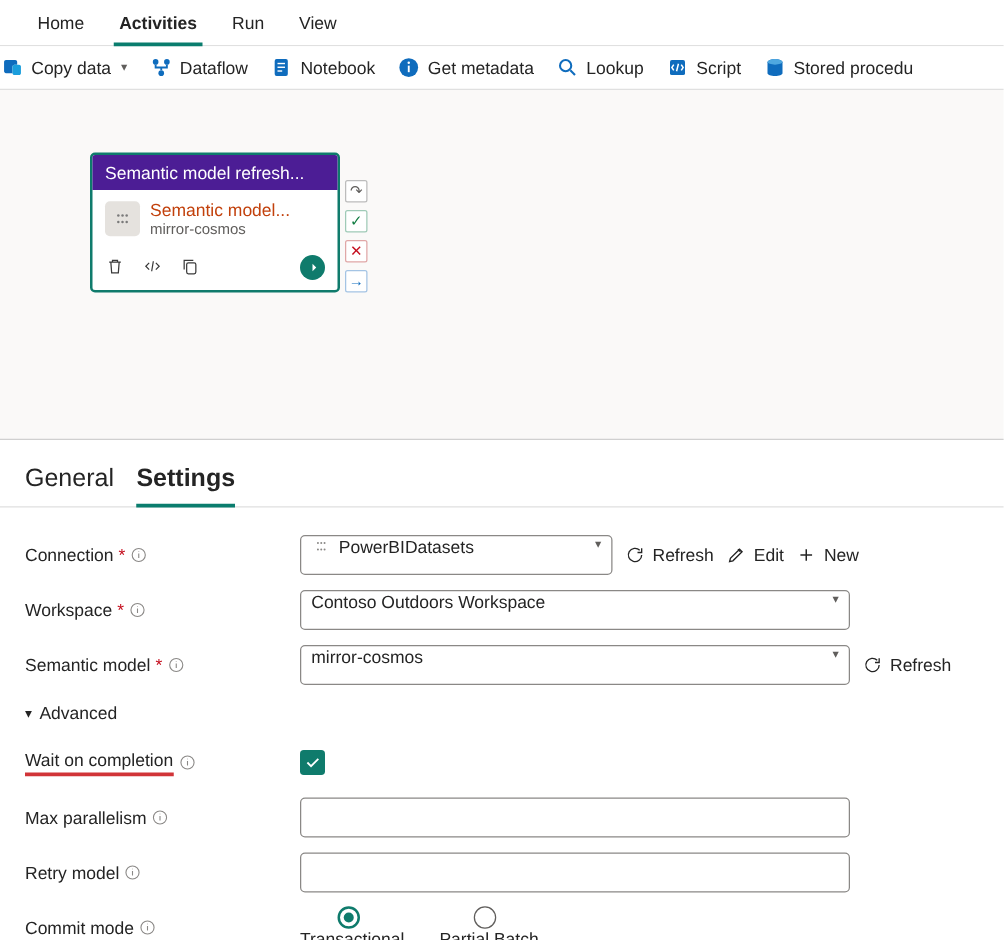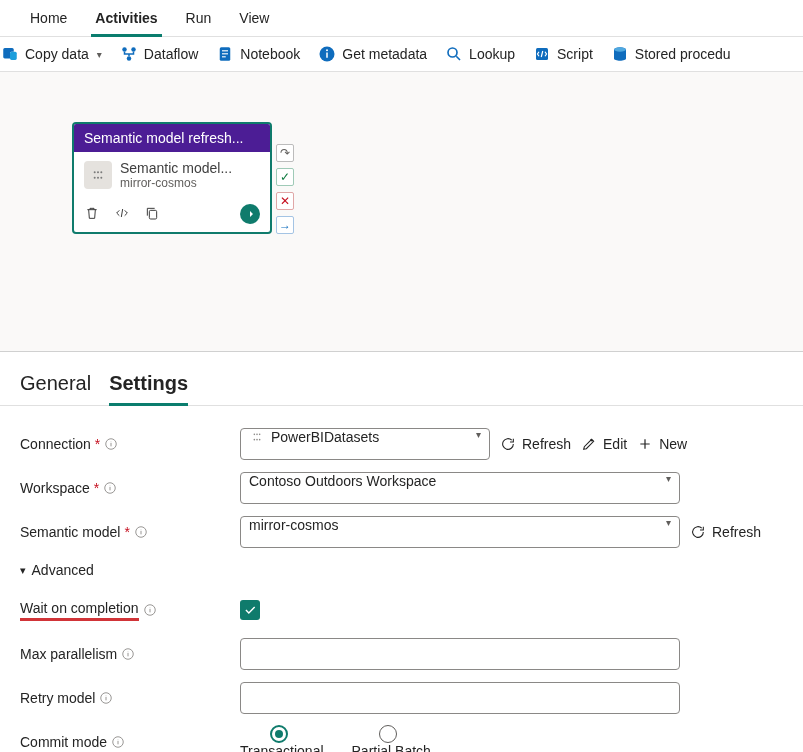--- a/index.html
+++ b/index.html
@@ -17,21 +17,21 @@
     .tool-btn .ti { width:18px; height:18px; display:inline-flex; align-items:center; justify-content:center; }
     .tool-btn .ti svg { width:18px; height:18px; }
     .tool-btn .caret { font-size:10px; color:#605e5c; margin-left:2px; }
 
     
     .canvas { height:280px; background:#faf9f8; border-bottom:1px solid #d0d0d0; position:relative; }
     .node { position:absolute; left:72px; top:50px; width:200px; border:2px solid #0f7b6c; border-radius:4px; background:#fff; }
     .node-header { background:#4c1d95; color:#fff; padding:6px 10px; font-size:14px; border-radius:2px 2px 0 0; white-space:nowrap; overflow:hidden; text-overflow:ellipsis;}
     .node-body { display:flex; align-items:center; gap:8px; padding:8px 10px; }
     .node-icon { width:28px; height:28px; background:#e5e2de; border-radius:4px; display:flex; align-items:center; justify-content:center; color:#7a7a7a; }
-    .node-body .txt .t1 { font-size:14px; color:#404040; white-space:nowrap; overflow:hidden; text-overflow:ellipsis; max-width:130px;}
+    .node-body .txt .t1 { font-size:14px; color:#c2410c; white-space:nowrap; overflow:hidden; text-overflow:ellipsis; max-width:130px;}
     .node-body .txt .t2 { font-size:12px; color:#605e5c; }
     .node-footer { display:flex; align-items:center; gap:14px; padding:6px 10px 8px; color:#3b3b3b; }
     .node-footer .spacer { flex:1; }
     .node-footer .go { width:20px; height:20px; border-radius:50%; background:#0f7b6c; display:flex; align-items:center; justify-content:center; }
     .node-footer .go svg { width:12px; height:12px; fill:#fff; }
     .node-footer .ni svg { width:16px; height:16px; stroke:#3b3b3b; fill:none; stroke-width:1.5; }
 
     .status-col { position:absolute; left:276px; top:72px; display:flex; flex-direction:column; gap:6px; }
     .status-col .sb { width:18px; height:18px; border:1px solid #bcbcbc; background:#fff; border-radius:2px; display:flex; align-items:center; justify-content:center; font-size:12px; }
     .sb.green { color:#107c41; border-color:#9fcab7;}

